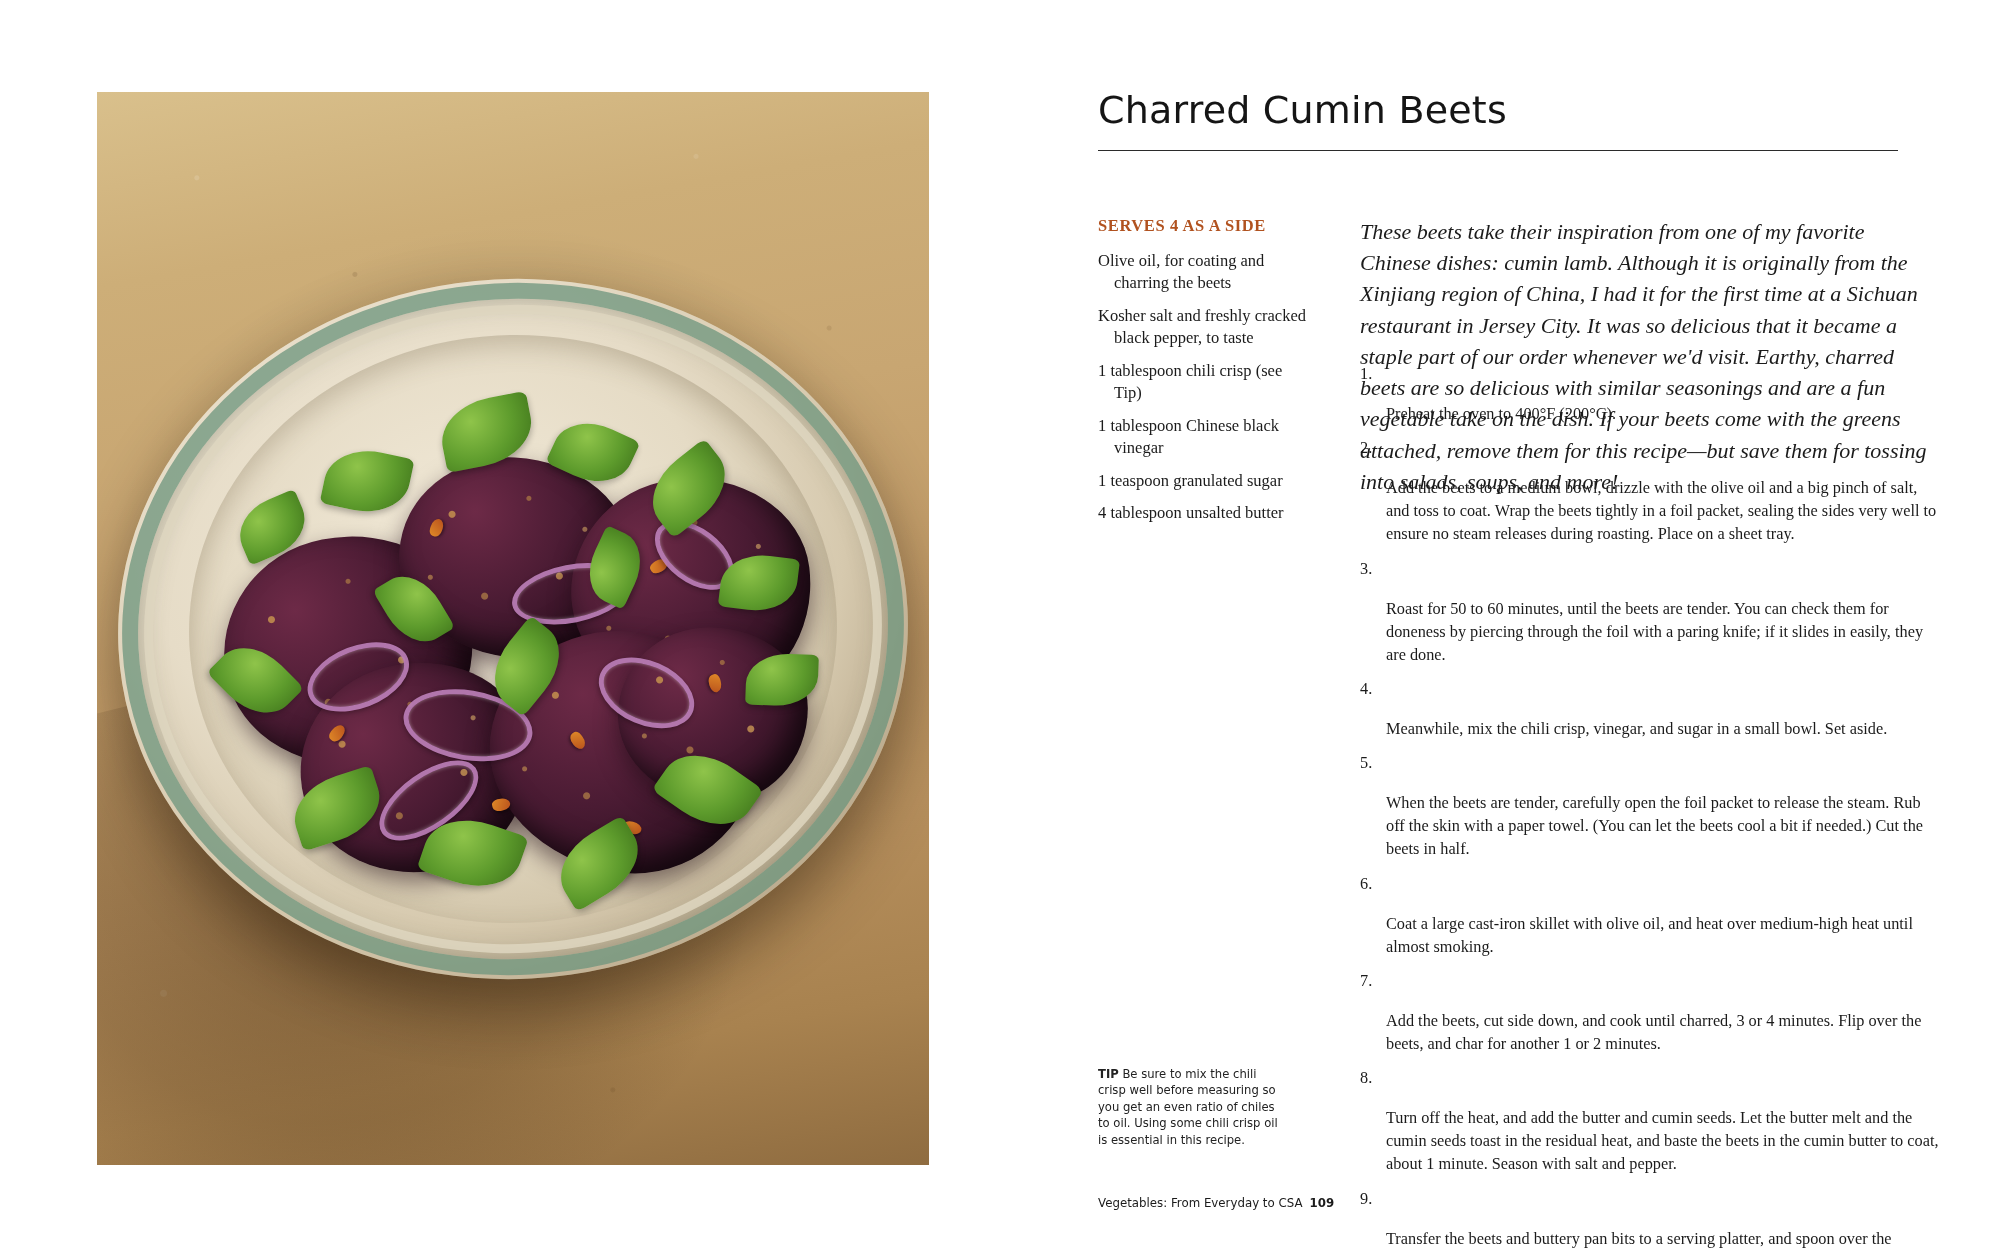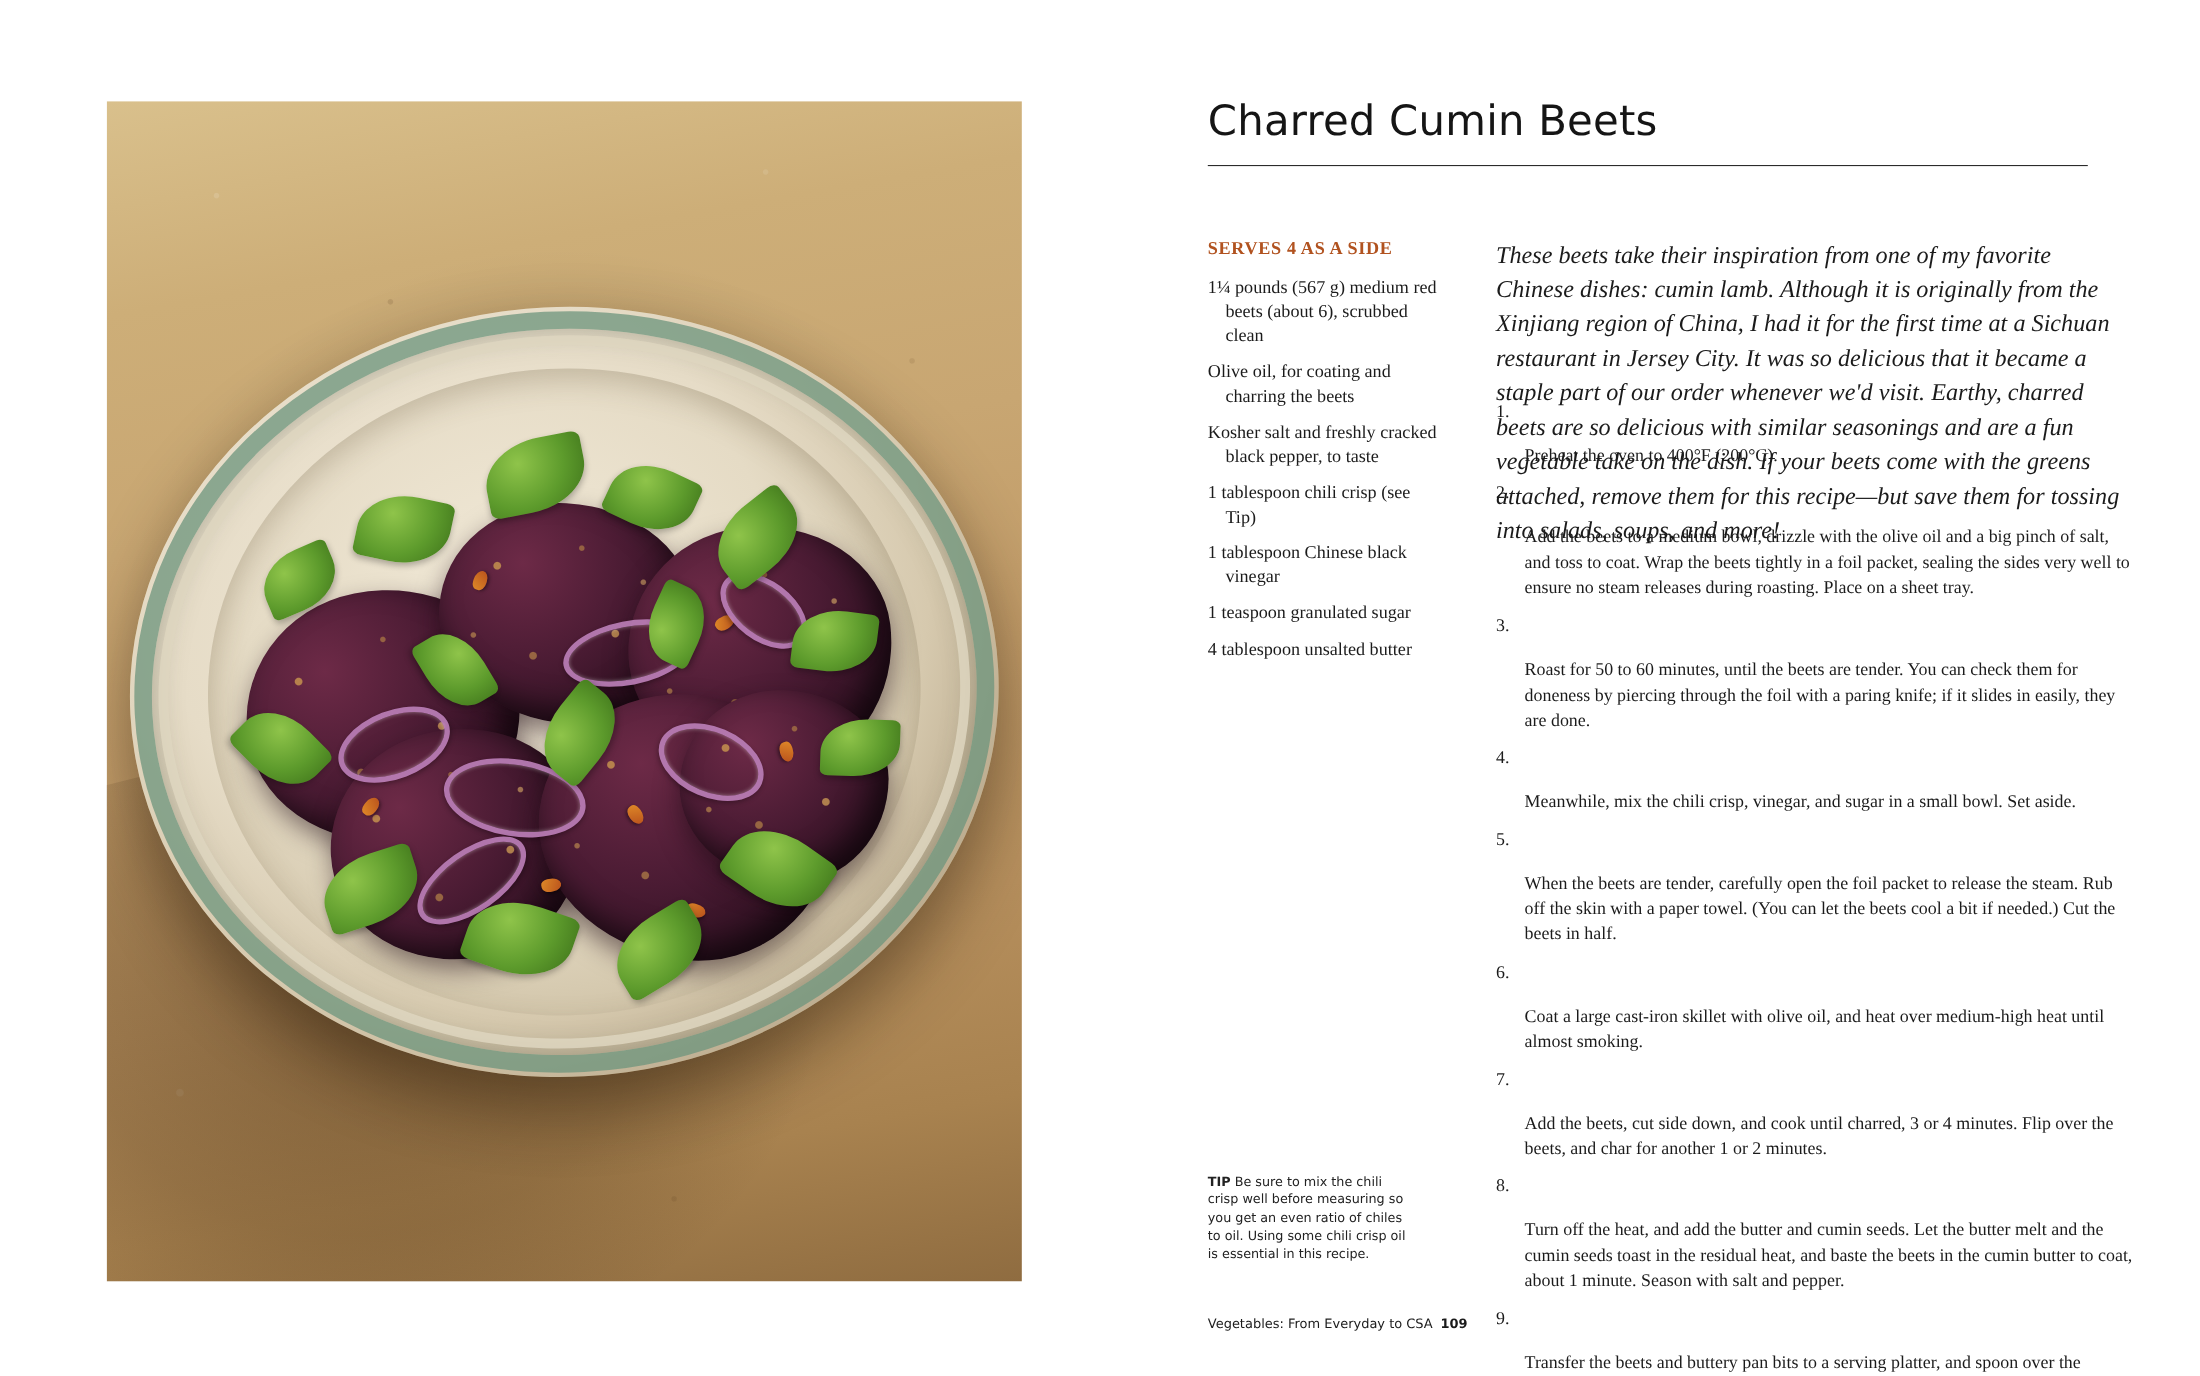--- a/index.html
+++ b/index.html
@@ -318,21 +318,20 @@
   </div>
 
   <div class="content">
 
     <div class="title">Charred Cumin Beets</div>
     <div class="rule"></div>
 
     <div class="ingredients">
       <div class="serves">SERVES 4 AS A SIDE</div>
       <div id="ing-list">
-          <div class="ing-item"><span>1¼ pounds (567 g) medium red</span><span class="cont">beets (about 6), scrubbed</span><span class="cont">clean</span></div>
           <div class="ing-item"><span>Olive oil, for coating and</span><span class="cont">charring the beets</span></div>
           <div class="ing-item"><span>Kosher salt and freshly cracked</span><span class="cont">black pepper, to taste</span></div>
           <div class="ing-item"><span>1 tablespoon chili crisp (see</span><span class="cont">Tip)</span></div>
           <div class="ing-item"><span>1 tablespoon Chinese black</span><span class="cont">vinegar</span></div>
           <div class="ing-item"><span>1 teaspoon granulated sugar</span></div>
           <div class="ing-item"><span>4 tablespoon unsalted butter</span></div>
         </div>
     </div>
 
     <div class="headnote">These beets take their inspiration from one of my favorite Chinese dishes: cumin lamb. Although it is originally from the Xinjiang region of China, I had it for the first time at a Sichuan restaurant in Jersey City. It was so delicious that it became a staple part of our order whenever we'd visit. Earthy, charred beets are so delicious with similar seasonings and are a fun vegetable take on the dish. If your beets come with the greens attached, remove them for this recipe—but save them for tossing into salads, soups, and more!</div>

